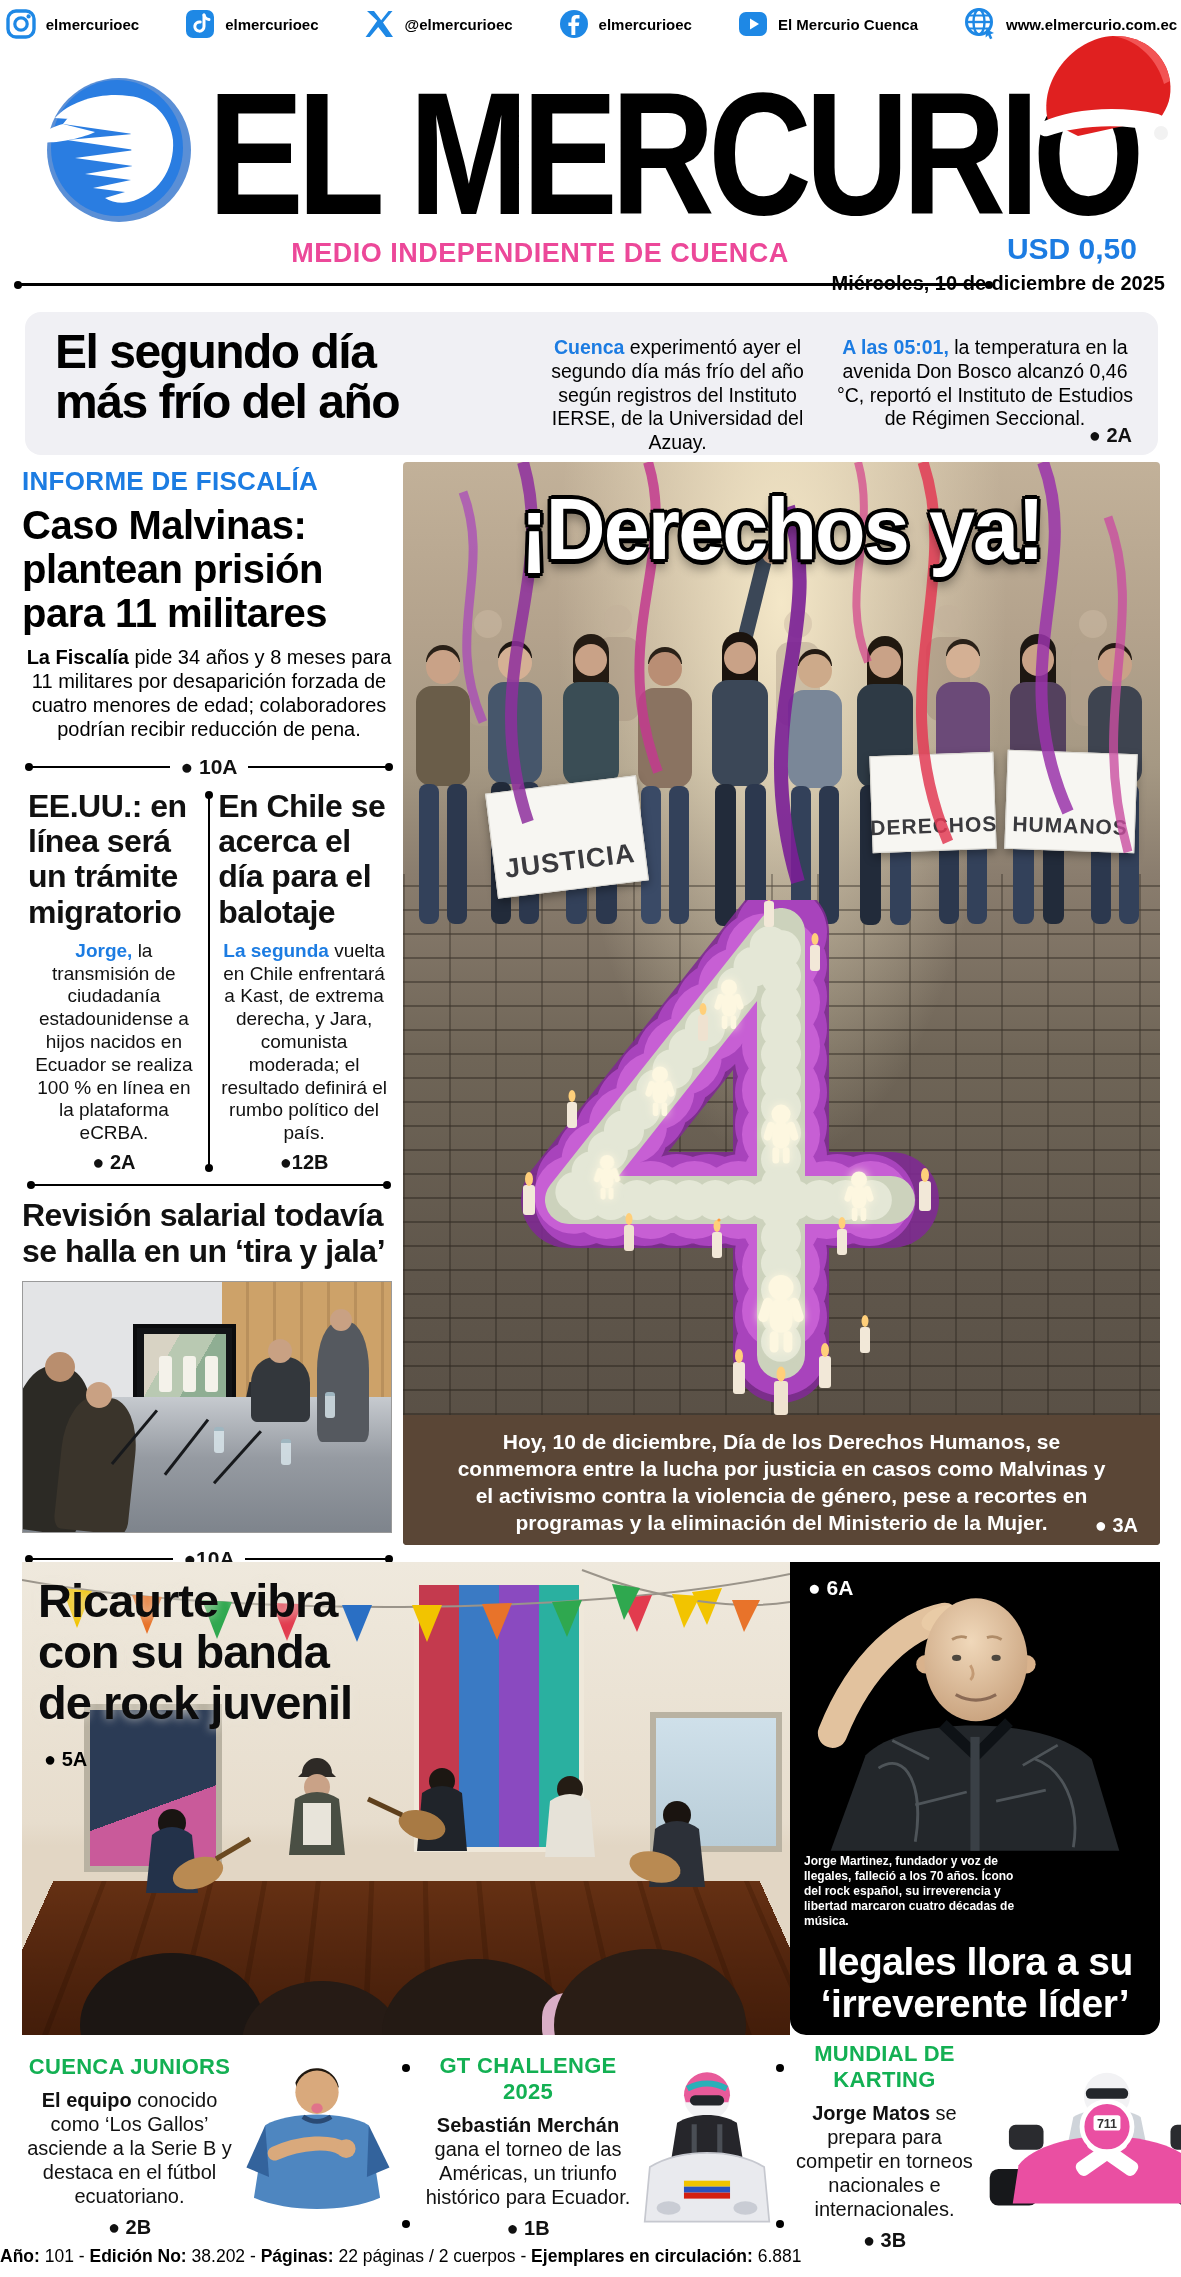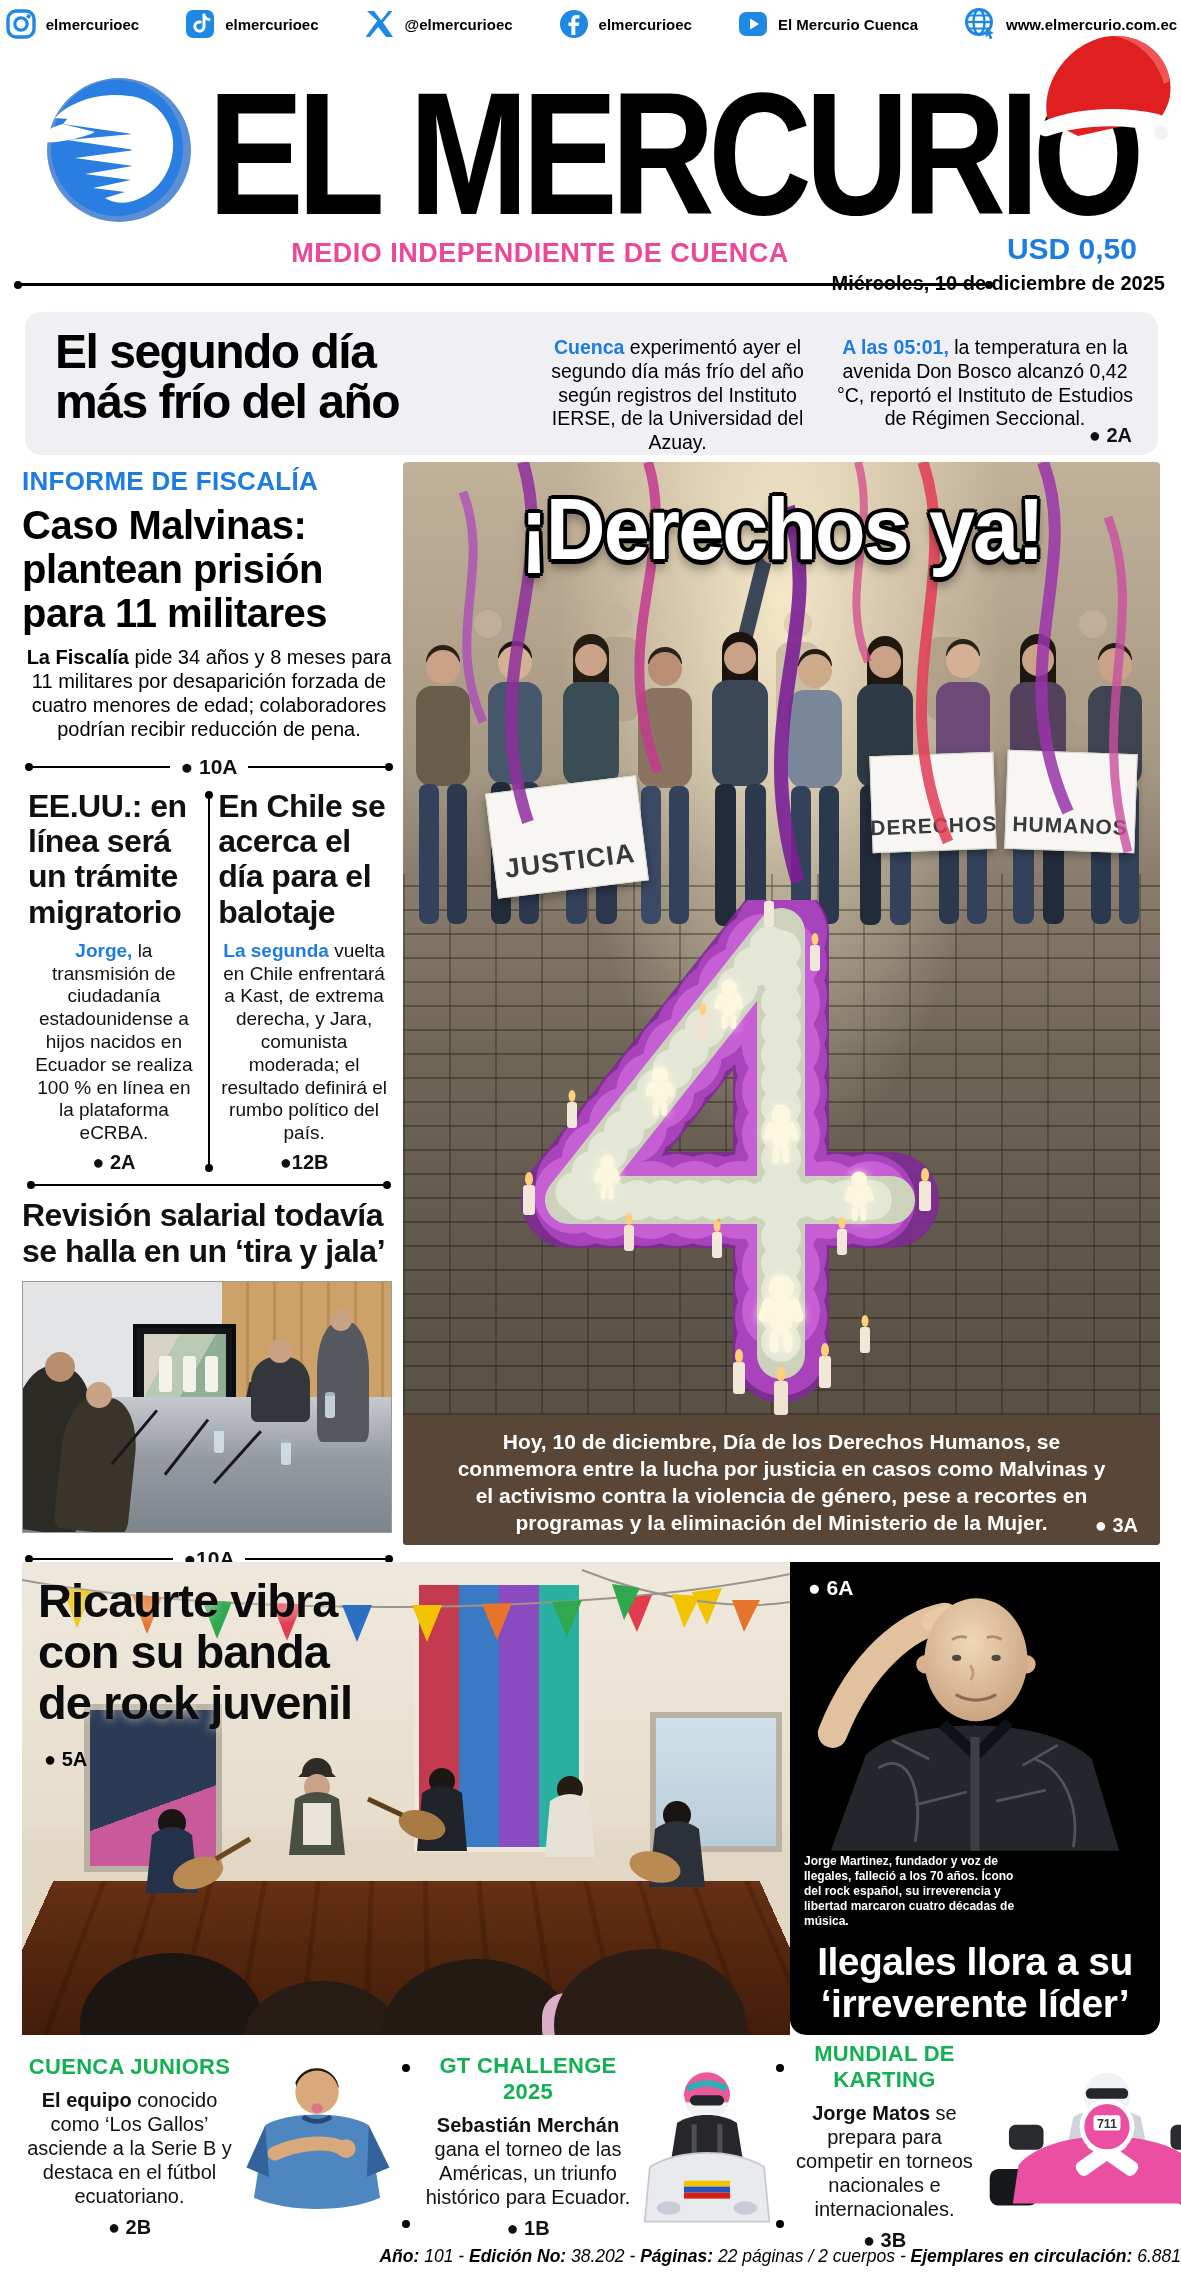--- a/index.html
+++ b/index.html
@@ -123,21 +123,21 @@
   .sport-col { display:flex; align-items:center; }
   .sport-text { text-align:center; }
   .sport-kicker { font-size:22px; font-weight:bold; color:#13b053; letter-spacing:.3px; }
   .sport-deck { margin-top:8px; font-size:20px; line-height:1.2; }
   .sport-ref { margin-top:8px; font-size:20px; font-weight:bold; }
   .sports .vr { width:2.5px; background:#000; margin:14px 8px; position:relative; }
   .sports .vr::before,.sports .vr::after { content:''; position:absolute; left:-2.75px; width:8px; height:8px; border-radius:50%; background:#000; }
   .sports .vr::before { top:-2px; } .sports .vr::after { bottom:-2px; }
 
   
-  .footer { position:absolute; left:0; top:2246px; width:100%; text-align:right; font-size:17.5px; color:#000;font-style:italic; }
+  .footer { position:absolute; left:0; top:2246px; width:100%; text-align:left; font-size:17.5px; color:#000; }
   .footer b { font-weight:bold; }
   .footer span.v { font-weight:normal; }
 </style>
 </head>
 <body>
 
 <div id="page">
 
   <div class="social-bar">
     <div class="social-item">
@@ -226,21 +226,21 @@
   <div class="price">USD 0,50</div>
   <div class="date-rule"></div>
   <div class="edition-date">Miércoles, 10 de diciembre de 2025</div>
 
   <div class="lead-box">
     <div class="lead-h">
       <div>El segundo día</div>
       <div>más frío del año</div>
     </div>
     <div class="lead-col c1"><span class="lead-blue">Cuenca</span><span> experimentó ayer el segundo día más frío del año según registros del Instituto IERSE, de la Universidad del Azuay.</span></div>
-    <div class="lead-col c2"><span class="lead-blue">A las 05:01,</span><span> la temperatura en la avenida Don Bosco alcanzó 0,42 °C, reportó el Instituto de Estudios de Régimen Seccional.</span></div>
+    <div class="lead-col c2"><span class="lead-blue">A las 05:01,</span><span> la temperatura en la avenida Don Bosco alcanzó 0,46 °C, reportó el Instituto de Estudios de Régimen Seccional.</span></div>
     <div class="lead-ref">● 2A</div>
   </div>
 
   <div class="left-col">
     <div class="kicker">INFORME DE FISCALÍA</div>
     <div class="h-fiscalia">Caso Malvinas: plantean prisión para 11 militares</div>
     <p class="deck"><b>La Fiscalía</b><span> pide 34 años y 8 meses para 11 militares por desaparición forzada de cuatro menores de edad; colaboradores podrían recibir reducción de pena.</span></p>
     <div class="hdiv">
         <div class="line l"></div>
         <div class="lbl">● 10A</div>

